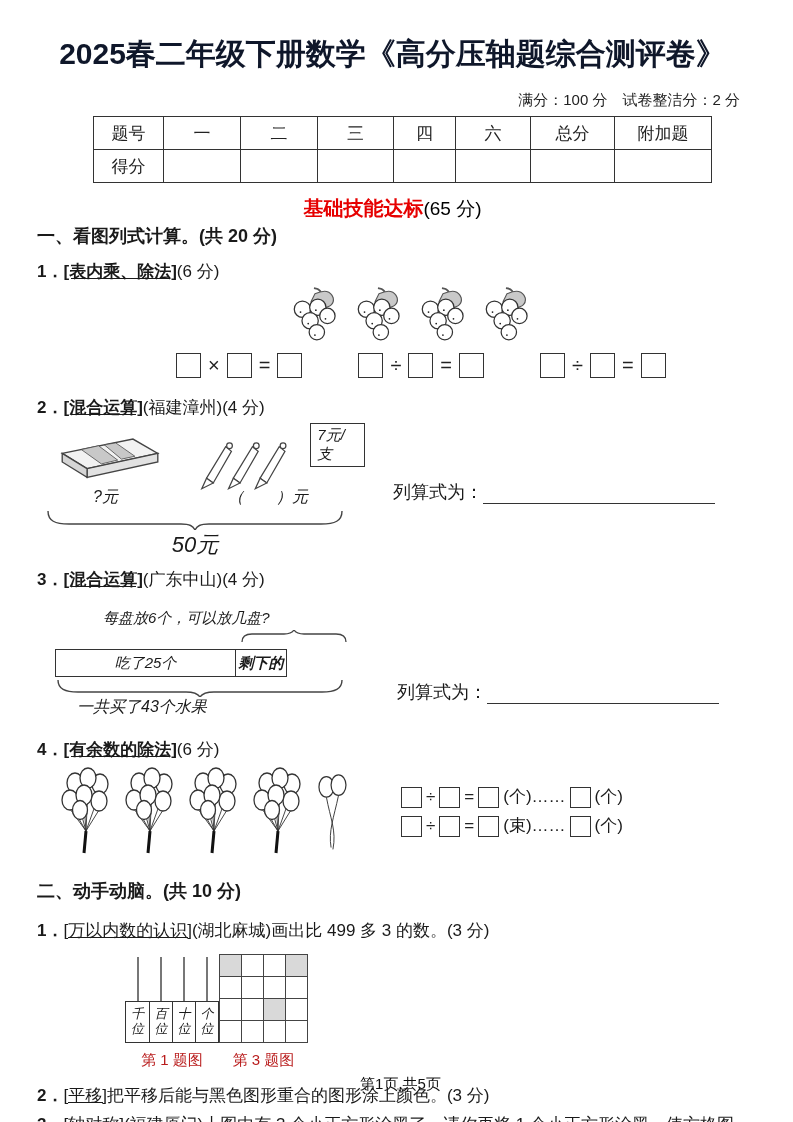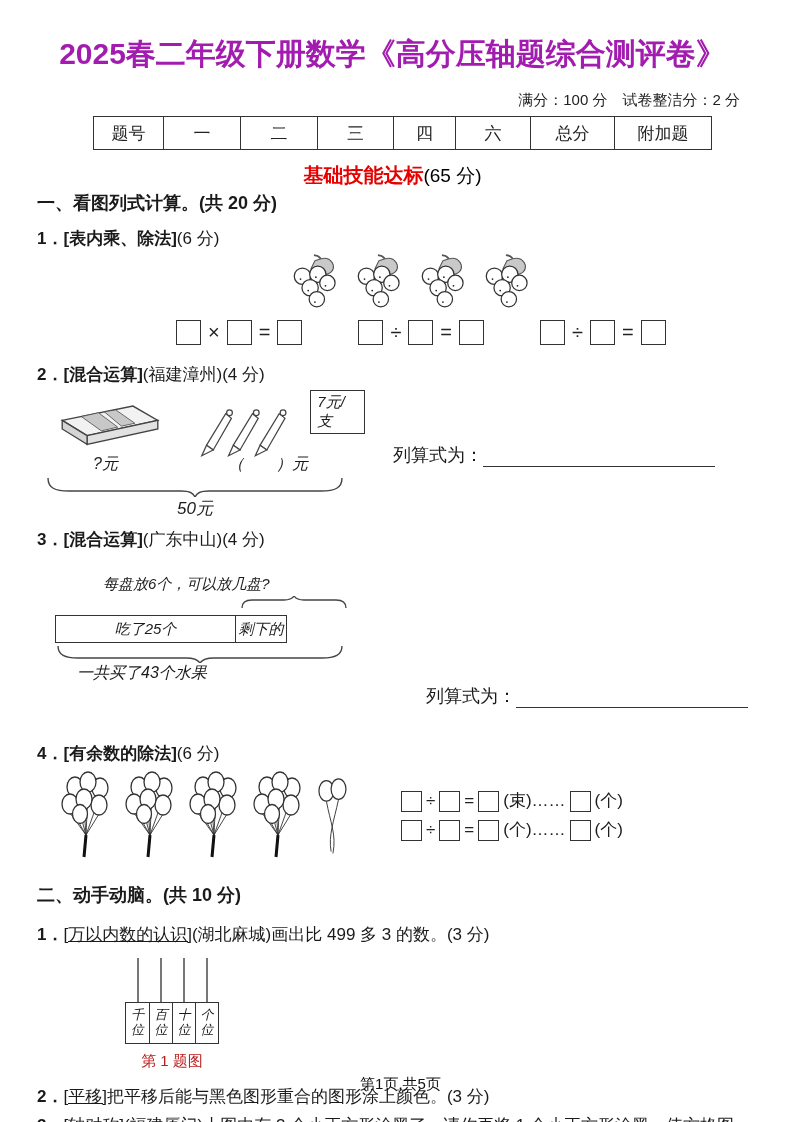--- a/index.html
+++ b/index.html
@@ -4,40 +4,40 @@
 <style>
   * { margin:0; padding:0; box-sizing:border-box; }
   html,body { background:#ffffff; }
   body {
     width:793px; height:1122px; margin:0 auto; position:relative;
     font-family:"Liberation Sans", sans-serif; color:#1a1a1a;
   }
   .page { padding:34px 45px 0 37px; }
 
   
-  .title { font-size:30px; font-weight:bold; text-align:center; letter-spacing:0px; color:#a21caf; }
+  .title { font-size:30px; font-weight:bold; text-align:center; letter-spacing:0px; color:#0f172a; }
   .score-note { text-align:right; font-size:15px; margin-top:16px; padding-right:8px; color:#222; }
 
   table.score-table { border-collapse:collapse; margin:6px 14px 0 56px; }
   table.score-table td {
     border:1.6px solid #333; text-align:center; font-size:17px; color:#222;
     height:33px; padding:0 4px;
   }
   .col-qnum{width:70px}.col-a{width:77px}.col-b{width:77px}.col-c{width:76px}
   .col-d{width:62px}.col-e{width:75px}.col-f{width:84px}.col-g{width:97px}
 
   .band-heading { text-align:center; font-size:20px; margin-top:12px; font-weight:bold; }
   .band-red { color:#e60000; }
   .band-pts { color:#000; font-weight:normal; font-size:19px; }
 
   .sec-heading { font-size:18px; font-weight:bold; margin:2px 0 0 0; }
 
   .q-line { font-size:17px; margin-top:12px; }
   .q-num { font-weight:bold; }
-  .tag1 { font-weight:bold; }
+  .tag1 { font-weight:bold; text-decoration:underline; }
   .tag2 { text-decoration:underline; }
 
   
   .grapes-row { display:flex; gap:16px; margin:2px 0 0 252px; }
   .grape-svg { width:48px; height:58px; }
   .eq-row { display:flex; align-items:center; margin:10px 0 0 132px; font-size:20px; }
   .sq {
     display:inline-block; width:25px; height:25px; border:1.7px solid #333;
     background:#fff; vertical-align:middle; margin:0 7px;
   }
@@ -52,32 +52,32 @@
   .q2-case-svg { width:130px; height:58px; }
   .q2-pens-svg { width:112px; height:62px; margin-left:28px; }
   .price-box {
     display:inline-block; border:1.6px solid #333; font-size:15px;
     padding:2px 6px; margin:0 0 24px 6px; font-style:italic;
   }
   .q2-labels { display:flex; font-size:16px; font-style:italic; margin-top:-4px; }
   .q2-label1 { margin-left:48px; }
   .q2-label2 { margin-left:110px; }
   .brace-svg { display:block; }
-  .q2-total { text-align:center; font-size:17px; font-style:italic; width:300px; }
+  .q2-total { text-align:center; font-size:22px; font-style:italic; width:300px; }
   .answer-col { margin-left:28px; font-size:18px; align-self:center; white-space:nowrap; }
   .blank { display:inline-block; width:232px; border-bottom:1.6px solid #333; height:20px; vertical-align:bottom; }
 
   
-  .q3-wrap { display:flex; margin-top:24px;flex-direction:column; }
+  .q3-wrap { display:flex; margin-top:18px; }
   .q3-fig { width:330px; margin-left:18px; }
   .q3-question { font-size:15px; font-style:italic; margin-left:48px; }
   .q3-overbrace { margin:2px 0 0 185px; }
   .q3-bar { display:flex; width:232px; border:1.6px solid #333; height:28px; margin-top:1px; }
   .q3-cell1 { width:180px; border-right:1.6px solid #333; display:flex; align-items:center; justify-content:center; font-size:15px; font-style:italic; }
-  .q3-cell2 { flex:1; display:flex; align-items:center; justify-content:center; font-size:15px; font-style:italic; }
+  .q3-cell2 { flex:1; display:flex; align-items:center; justify-content:center; font-size:15px; font-style:italic;font-weight:bold; }
   .q3-total { font-size:16px; font-style:italic; margin-left:22px; }
   .q3-answer { margin-left:12px; align-self:flex-end; padding-bottom:14px; }
 
   
   .q4-wrap { display:flex; margin-top:6px; }
   .balloons { display:flex; align-items:flex-end; gap:10px; margin-left:22px; }
   .bunch-svg { width:54px; height:88px; }
   .pair-svg { width:34px; height:82px; }
   .q4-eqs { margin-left:48px; font-size:17px; align-self:center; }
   .q4-eq-line { margin:6px 0; white-space:nowrap; }
@@ -161,20 +161,30 @@
         <tr>
       <td class="col-qnum">题号</td>
       <td class="col-a">一</td>
       <td class="col-b">二</td>
       <td class="col-c">三</td>
       <td class="col-d">四</td>
       <td class="col-e">六</td>
       <td class="col-f">总分</td>
       <td class="col-g">附加题</td>
     </tr>
+    <tr>
+      <td>得分</td>
+      <td></td>
+      <td></td>
+      <td></td>
+      <td></td>
+      <td></td>
+      <td></td>
+      <td></td>
+    </tr>
   </tbody>
     </table>
 
   <div class="band-heading">
     <span class="band-red">基础技能达标</span><span class="band-pts">(65 分)</span>
   </div>
 
   <div class="sec-heading">一、看图列式计算。(共 20 分)</div>
 
   <div class="q-line">
@@ -298,24 +308,24 @@
         </svg>
       <svg class="pair-svg" viewBox="0 0 34 88">
         <path d="M11,26 C15,48 22,62 18,82" fill="none" stroke="#333" stroke-width="1"></path>
         <path d="M24,24 C19,48 13,62 16,80" fill="none" stroke="#333" stroke-width="1"></path>
         <ellipse cx="11" cy="15" rx="8" ry="11" fill="#fff" stroke="#333" stroke-width="1.3"></ellipse>
         <ellipse cx="24" cy="13" rx="8" ry="11" fill="#fff" stroke="#333" stroke-width="1.3"></ellipse>
       </svg>
     </div>
     <div class="q4-eqs">
       <div class="q4-eq-line">
+        <span class="sq small"></span><span class="op">÷</span><span class="sq small"></span><span class="op">=</span><span class="sq small"></span><span>(个)</span><span>……</span><span class="sq small"></span><span>(个)</span>
+      </div>
+      <div class="q4-eq-line">
         <span class="sq small"></span><span class="op">÷</span><span class="sq small"></span><span class="op">=</span><span class="sq small"></span><span>(束)</span><span>……</span><span class="sq small"></span><span>(个)</span>
-      </div>
-      <div class="q4-eq-line">
-        <span class="sq small"></span><span class="op">÷</span><span class="sq small"></span><span class="op">=</span><span class="sq small"></span><span>(个)</span><span>……</span><span class="sq small"></span><span>(个)</span>
       </div>
     </div>
   </div>
 
   <div class="sec-heading" style="margin-top:24px">二、动手动脑。(共 10 分)</div>
 
   <div class="q-line" style="margin-top:16px">
     <span class="q-num">1．</span><span class="tag2">[万以内数的认识]</span><span>(湖北麻城)画出比 499 多 3 的数。(3 分)</span>
   </div>
 
@@ -330,20 +340,41 @@
       <div class="pv-box">
         <div class="pv-cell">千位</div>
         <div class="pv-cell">百位</div>
         <div class="pv-cell">十位</div>
         <div class="pv-cell">个位</div>
       </div>
       <div class="diagram-caption">第 1 题图</div>
     </div>
 
 
+    <div class="diagram">
+      <div class="grid44">
+          <div class="shaded"></div>
+          <div></div>
+          <div></div>
+          <div class="shaded"></div>
+          <div></div>
+          <div></div>
+          <div></div>
+          <div></div>
+          <div></div>
+          <div></div>
+          <div class="shaded"></div>
+          <div></div>
+          <div></div>
+          <div></div>
+          <div></div>
+          <div></div>
+        </div>
+      <div class="diagram-caption">第 3 题图</div>
+    </div>
   </div>
 
   <div class="q-line" style="margin-top:14px">
     <span class="q-num">2．</span><span class="tag2">[平移]</span><span>把平移后能与黑色图形重合的图形涂上颜色。(3 分)</span>
   </div>
   <div class="q-line" style="margin-top:6px">
     <span class="q-num">3．</span><span class="tag2">[轴对称]</span><span>(福建厦门)上图中有 3 个小正方形涂黑了，请你再将 1 个小正方形涂黑，使方格图成为轴对称图形。(4 分)</span>
   </div>
 
 </div>

